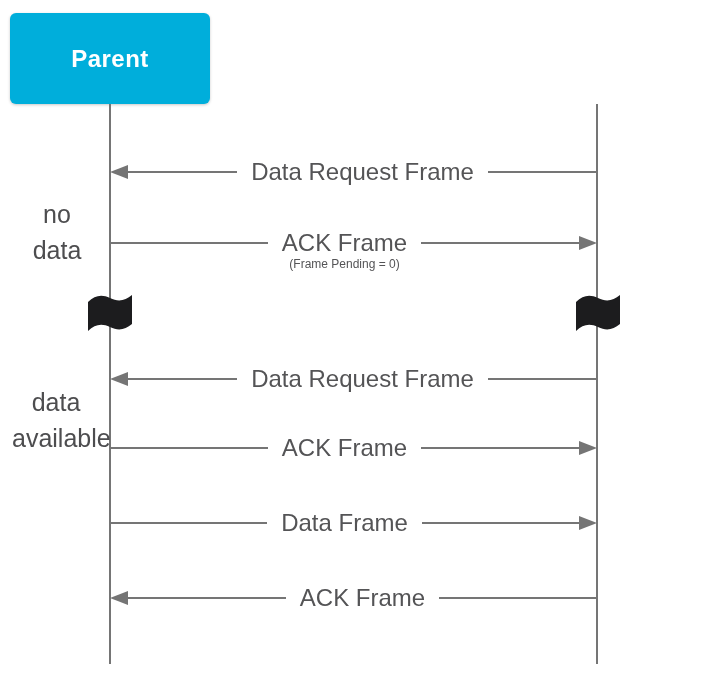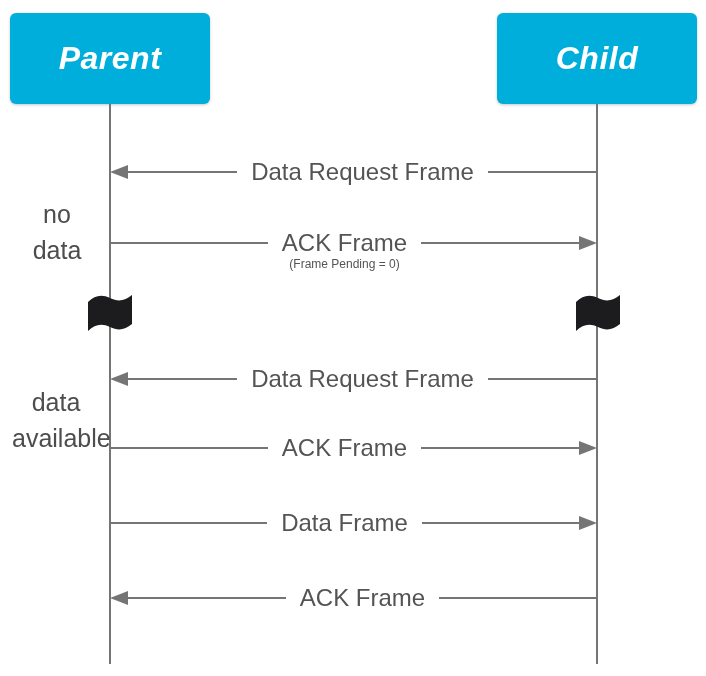--- a/index.html
+++ b/index.html
@@ -5,21 +5,21 @@
   html,body{margin:0;padding:0;background:#fff;}
   .canvas{
     position:relative;width:706px;height:676px;background:#fff;overflow:hidden;
     font-family:"Liberation Sans","DejaVu Sans",sans-serif;
   }
   .actor{
     position:absolute;top:13px;width:200px;height:91px;
     background:var(--actor_bg,#00AEDB);border-radius:6px;
     box-shadow:0 1px 3px rgba(0,0,0,0.22);
     display:flex;align-items:center;justify-content:center;
-    color:#ffffff;font-size:32px;font-weight:700;letter-spacing:0.5px;font-style:italic;
+    color:#ffffff;font-size:24px;font-weight:700;letter-spacing:0.5px;
   }
   .actor.parent{left:10px;}
   .actor.child{left:497px;}
   .lifeline{
     position:absolute;top:104px;height:560px;width:2.5px;
     background:var(--line,#757575);
   }
   .lifeline.parent{left:108.5px;}
   .lifeline.child{left:595.5px;}
   .msg{
@@ -49,23 +49,20 @@
   .flag.child{left:574px;top:292px;}
   .flag svg{display:block;width:100%;height:100%;}
 </style>
 </head>
 <body>
 
 <div class="canvas">
 
   <div class="actor parent">
     <span>Parent</span>
-  </div>
-  <div class="actor child">
-    <span>Child</span>
   </div>
 
   <div class="lifeline parent"></div>
   <div class="lifeline child"></div>
 
   <div class="msg" style="top:172px">
     <span class="head left"></span>
     <span class="seg"></span>
     <span class="lbl">
       <span>Data Request Frame</span>

